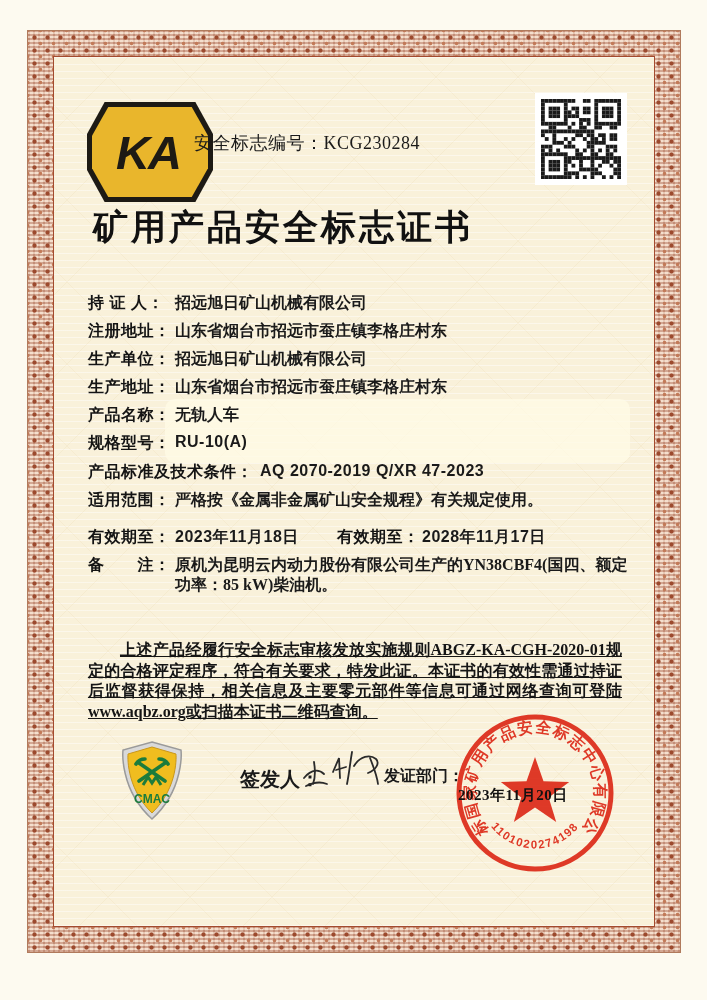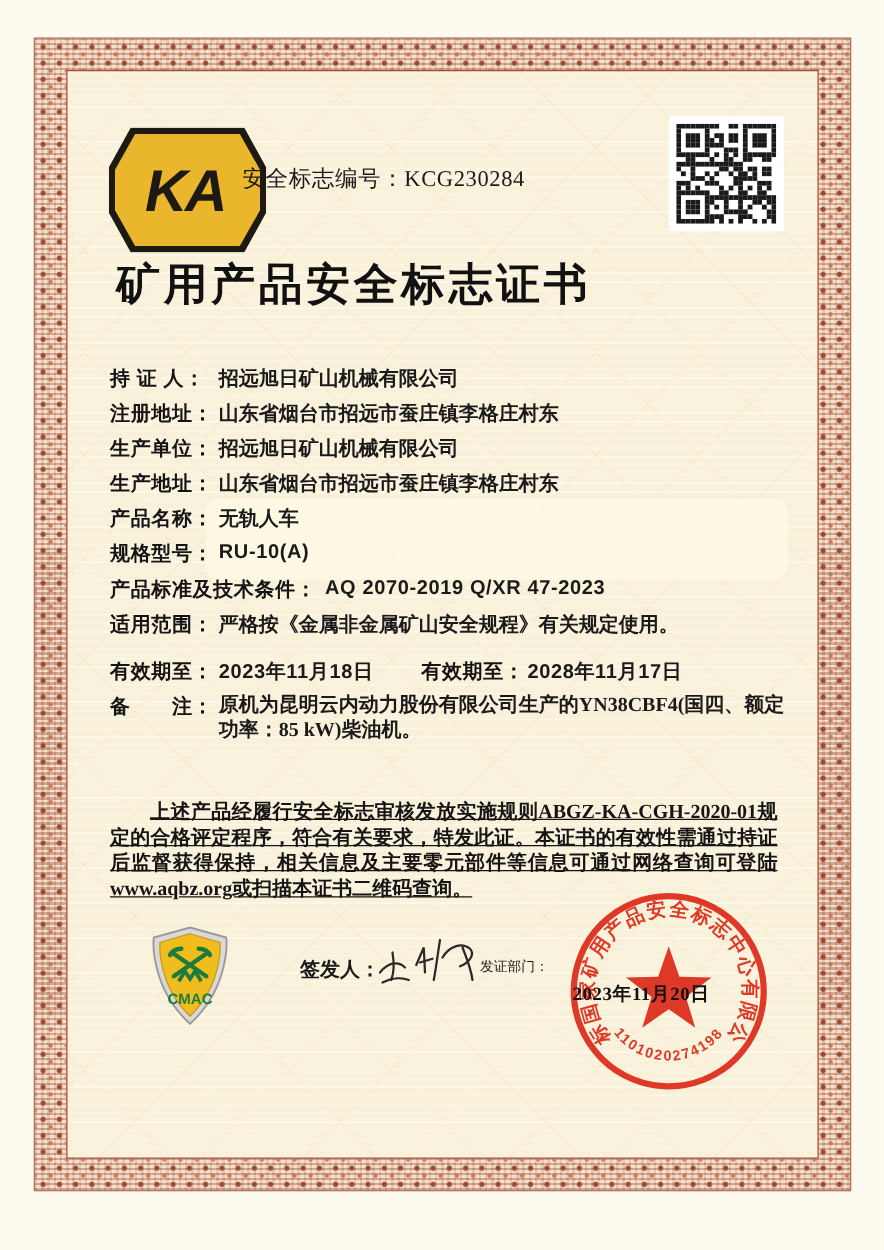--- a/index.html
+++ b/index.html
@@ -70,24 +70,24 @@
   .sansb{font-family:"Liberation Sans",sans-serif;font-weight:700;letter-spacing:.5px;}
   .wrap2{white-space:normal;width:459px;line-height:20px;}
 
   .statement{position:absolute;left:88px;top:640px;width:534px;z-index:4;
     font-size:16px;line-height:20.5px;text-indent:2em;text-align:justify;
     font-weight:600;color:#151515;text-decoration:underline;}
 
   
   .badge{position:absolute;left:117px;top:741px;z-index:4;}
   .sign-label{position:absolute;left:240px;top:766px;z-index:4;
-    font-family:Liberation Sans, sans-serif;font-weight:700;font-size:16px;}
+    font-family:Liberation Sans, sans-serif;font-weight:700;font-size:20px;}
   .signature{position:absolute;left:300px;top:744px;z-index:5;}
   .issuer-label{position:absolute;left:384px;top:766px;z-index:4;
-    font-family:"Liberation Sans",sans-serif;font-weight:400;font-size:11px;}
+    font-family:"Liberation Sans",sans-serif;font-weight:700;font-size:16px;}
   .seal{position:absolute;left:452px;top:710px;z-index:6;opacity:.93;}
   .seal-date{position:absolute;left:458px;top:786px;z-index:7;font-size:15px;
     font-weight:600;color:#111;letter-spacing:.5px;}
 </style>
 </head>
 <body>
 
 <div class="page">
   <div class="band"></div>
   <div class="sheet"></div>

